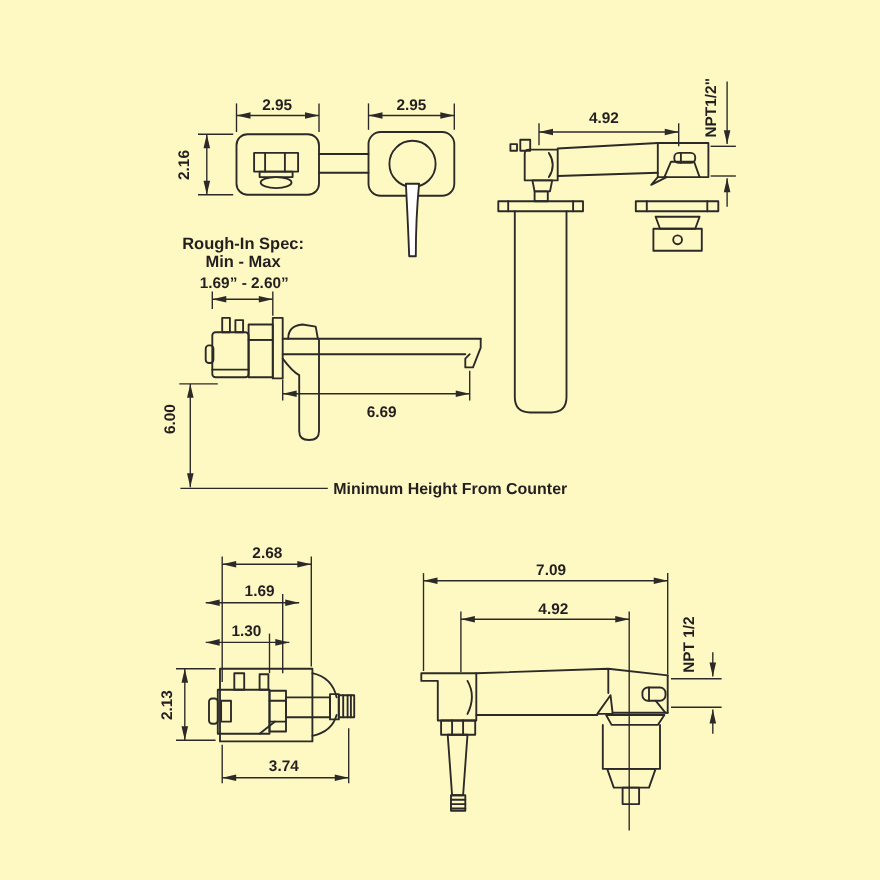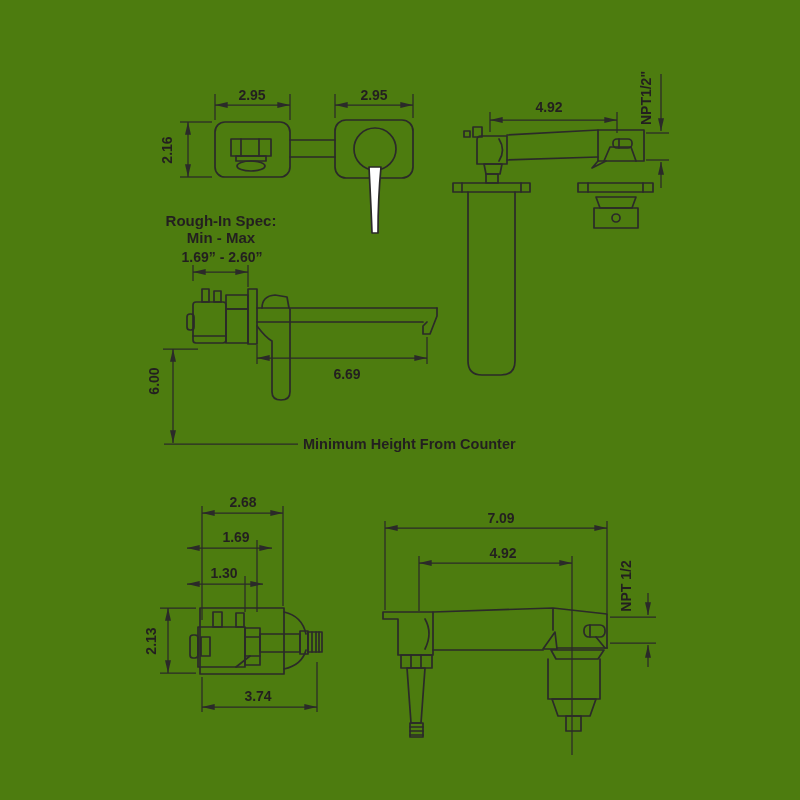--- a/index.html
+++ b/index.html
@@ -1,16 +1,16 @@
 <!DOCTYPE html>
 <html><head>
 <meta charset="utf-8">
 <style>
   html,body{margin:0;padding:0;background:#ffffff;}
-  .stage{position:relative;width:800px;height:800px;background:#4d7c0f;overflow:hidden;}
+  .stage{position:relative;width:800px;height:800px;background:#fef9c3;overflow:hidden;}
   svg{display:block;}
   .art{fill:none;stroke:#2b2a29;stroke-width:1.7;stroke-linejoin:round;stroke-linecap:round;}
   .artf{fill:#ffffff;stroke:#2b2a29;stroke-width:1.7;stroke-linejoin:round;}
   .dim{fill:none;stroke:#2b2a29;stroke-width:1.25;}
   .dt{font-family:"Liberation Sans",sans-serif;font-weight:700;font-size:14px;fill:#231f20;text-anchor:middle;}
   .dt-s{font-family:"Liberation Sans",sans-serif;font-weight:700;font-size:15px;fill:#231f20;text-anchor:middle;}
   .dt-l{font-family:"Liberation Sans",sans-serif;font-weight:700;font-size:14.5px;fill:#231f20;text-anchor:start;}
 </style>
 </head>
 <body>

